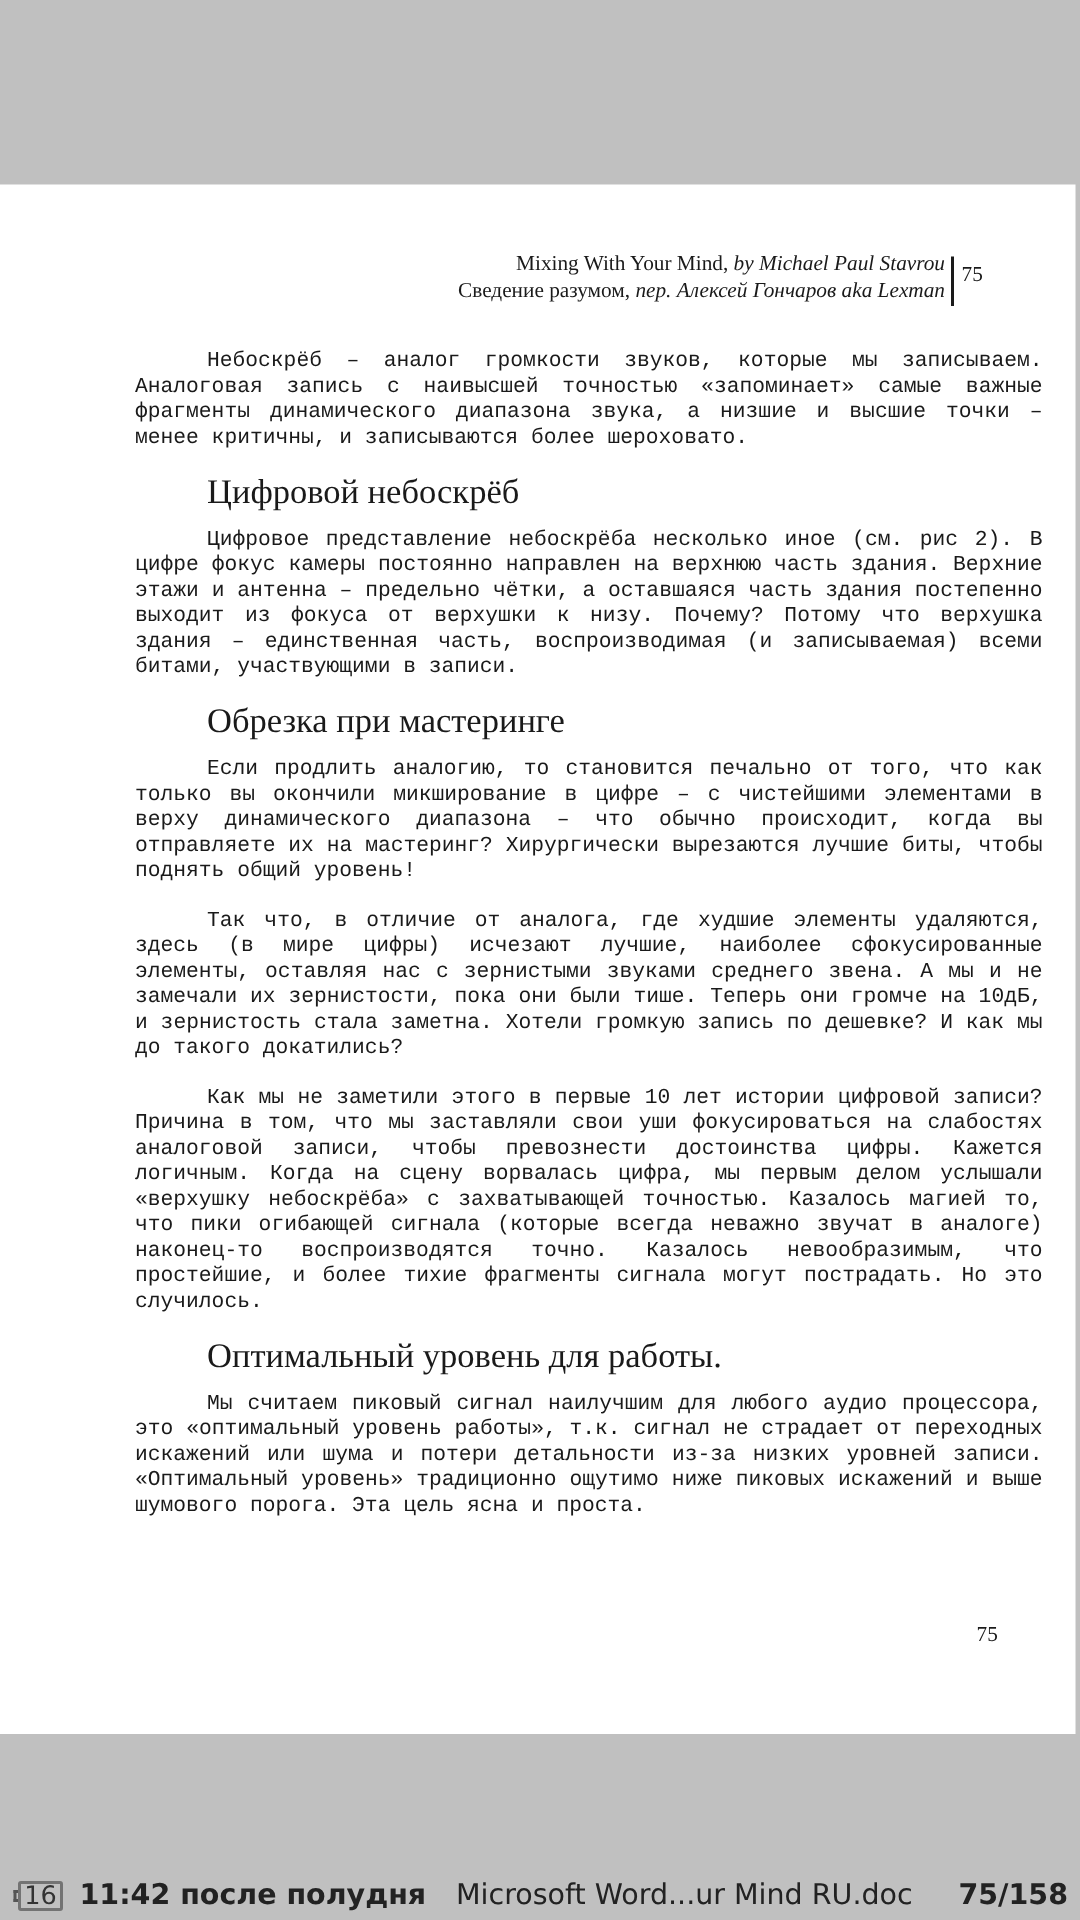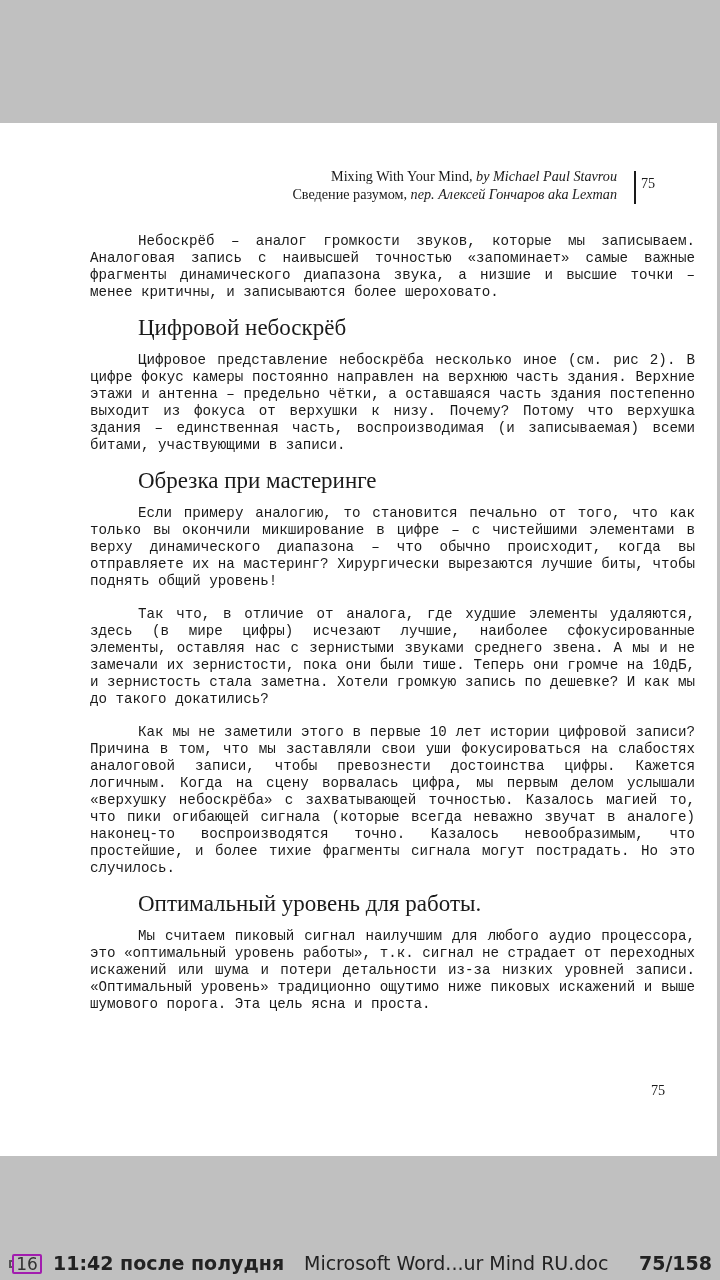--- a/index.html
+++ b/index.html
@@ -8,21 +8,21 @@
     background:#c0c0c0;
     position:relative;
     font-family: "Liberation Serif", serif;
   }
   .page {
     position:absolute; left:0; top:123px;
     width:717px; height:1033px;
     background:#ffffff;
   }
   .running-head {
-    position:absolute; right:100px; top:44px;
+    position:absolute; right:87px; top:44px;
     text-align:right;
     font-size:14.2px; line-height:18px; color:#1a1a1a;
   }
   .running-head .it { font-style:italic; }
   .head-rule {
     position:absolute; left:634px; top:48px;
     width:2px; height:33px; background:#1a1a1a;
   }
   .head-pagenum {
     position:absolute; left:641px; top:52px;
@@ -46,21 +46,21 @@
     font-size:14.2px; color:#1a1a1a;
   }
   .statusbar {
     position:absolute; left:0; top:1246px; width:720px; height:34px;
     font-family:"DejaVu Sans", sans-serif;
     color:#222;
   }
   .battery {
     position:absolute; left:12px; top:8px;
     width:30px; height:20px;
-    border:2px solid #a21caf; border-radius:2px;
+    border:2px solid #737373; border-radius:2px;
     box-sizing:border-box;
     font-size:17px; line-height:16px; text-align:center; color:#333;
   }
   .battery-tip {
     position:absolute; left:9px; top:14px; width:4px; height:8px;
     border:2px solid #555; border-right:none; box-sizing:border-box;
   }
   .clock {
     position:absolute; left:53px; top:6px;
     font-size:19px; font-weight:bold; color:#222; white-space:nowrap;
@@ -87,21 +87,21 @@
     </div>
   </div>
   <div class="head-rule"></div>
   <div class="head-pagenum">75</div>
 
   <div class="body-text" id="body-text">
       <p class="p indent">Небоскрёб – аналог громкости звуков, которые мы записываем. Аналоговая запись с наивысшей точностью «запоминает» самые важные фрагменты динамического диапазона звука, а низшие и высшие точки – менее критичны, и записываются более шероховато.</p>
       <h2 class="h">Цифровой небоскрёб</h2>
       <p class="p indent">Цифровое представление небоскрёба несколько иное (см. рис 2). В цифре фокус камеры постоянно направлен на верхнюю часть здания. Верхние этажи и антенна – предельно чётки, а оставшаяся часть здания постепенно выходит из фокуса от верхушки к низу. Почему? Потому что верхушка здания – единственная часть, воспроизводимая (и записываемая) всеми битами, участвующими в записи.</p>
       <h2 class="h">Обрезка при мастеринге</h2>
-      <p class="p indent">Если примеру аналогию, то становится печально от того, что как только вы окончили микширование в цифре – с чистейшими элементами в верху динамического диапазона – что обычно происходит, когда вы отправляете их на мастеринг? Хирургически вырезаются лучшие биты, чтобы поднять общий уровень!</p>
+      <p class="p indent">Если продлить аналогию, то становится печально от того, что как только вы окончили микширование в цифре – с чистейшими элементами в верху динамического диапазона – что обычно происходит, когда вы отправляете их на мастеринг? Хирургически вырезаются лучшие биты, чтобы поднять общий уровень!</p>
       <p class="p indent">Так что, в отличие от аналога, где худшие элементы удаляются, здесь (в мире цифры) исчезают лучшие, наиболее сфокусированные элементы, оставляя нас с зернистыми звуками среднего звена. А мы и не замечали их зернистости, пока они были тише. Теперь они громче на 10дБ, и зернистость стала заметна. Хотели громкую запись по дешевке? И как мы до такого докатились?</p>
       <p class="p indent">Как мы не заметили этого в первые 10 лет истории цифровой записи? Причина в том, что мы заставляли свои уши фокусироваться на слабостях аналоговой записи, чтобы превознести достоинства цифры. Кажется логичным. Когда на сцену ворвалась цифра, мы первым делом услышали «верхушку небоскрёба» с захватывающей точностью. Казалось магией то, что пики огибающей сигнала (которые всегда неважно звучат в аналоге) наконец-то воспроизводятся точно. Казалось невообразимым, что простейшие, и более тихие фрагменты сигнала могут пострадать. Но это случилось.</p>
       <h2 class="h">Оптимальный уровень для работы.</h2>
       <p class="p indent">Мы считаем пиковый сигнал наилучшим  для любого аудио процессора, это «оптимальный уровень работы», т.к. сигнал не страдает от переходных искажений или шума и потери детальности из-за низких уровней записи. «Оптимальный уровень» традиционно ощутимо ниже пиковых искажений и выше шумового порога. Эта цель ясна и проста.</p>
     </div>
 
   <div class="footer-pagenum">75</div>
 </div>
 
 <div class="statusbar">

